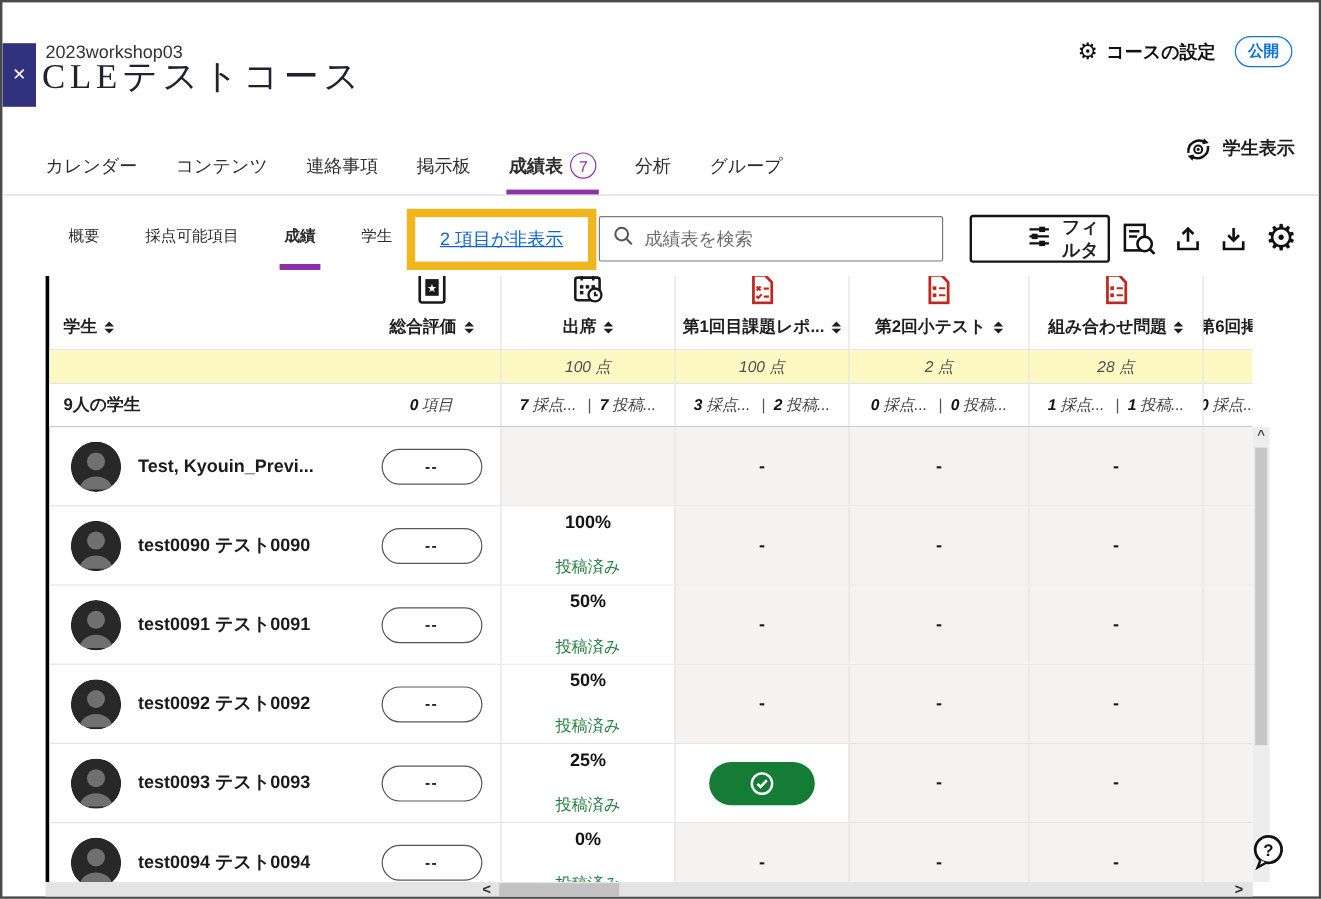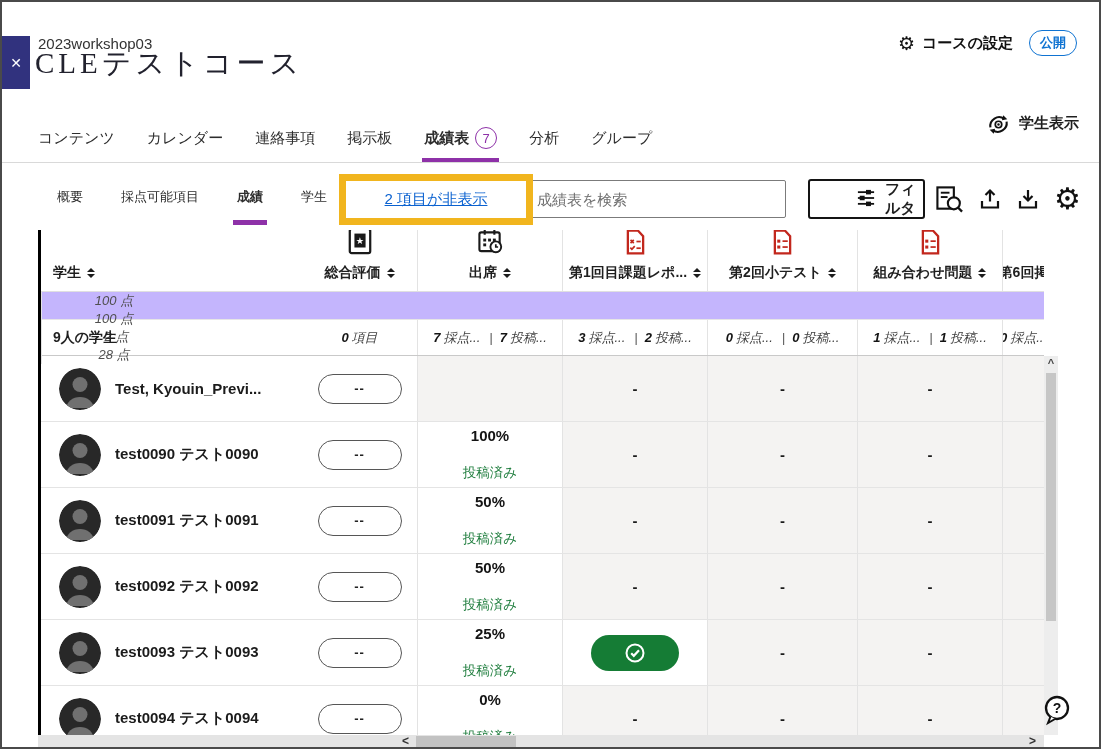--- a/index.html
+++ b/index.html
@@ -34,21 +34,21 @@
   .nav-badge { width:22px; height:22px; border:1.5px solid #8e31a8; color:#8e31a8; border-radius:50%;
     display:flex; align-items:center; justify-content:center; font-size:13px; font-weight:normal; }
   .student-view { position:absolute; right:20px; top:0; height:100%; display:flex; align-items:flex-start; gap:8px;
     font-weight:bold; font-size:15px; cursor:pointer; }
   
   .subnav { position:absolute; left:0; right:0; top:161px; height:67px; }
   .sub-tabs { position:absolute; left:55px; top:0; height:100%; display:flex; gap:38px; }
   .sub-tab { position:relative; display:flex; align-items:center; font-size:13px; color:#2d2d2d; cursor:pointer; }
   .sub-tab.active { font-weight:bold; }
   .sub-tab.active::after { content:""; position:absolute; left:-4px; right:-4px; bottom:5px; height:5px; background:#8e31a8; }
-  .hl-box { position:absolute; left:337px; top:11px; width:194px; height:51px;
+  .hl-box { position:absolute; left:337px; top:11px; width:158px; height:51px;
     border:7px solid #f1b51e; background:#fff; z-index:3; display:flex; align-items:center; justify-content:center; }
   .hidden-link { color:#0b62d0; text-decoration:underline; font-size:15px; cursor:pointer; }
   .search-box { position:absolute; left:497px; top:17px; width:287px; height:38px;
     border:1px solid #7b7b7b; border-radius:2px; display:flex; align-items:center; padding-left:11px; gap:9px; background:#fff; }
   .search-box input { border:none; outline:none; flex:1; font-size:15px; color:#0369a1; background:transparent;
     font-family:"Liberation Sans","DejaVu Sans",sans-serif; }
   .search-box input::placeholder { color:#6e6e6e; opacity:1; }
   .filter-btn { position:absolute; left:806px; top:16px; width:117px; height:40px; border:2px solid #141414;
     border-radius:3px; background:#fff; display:flex; align-items:center; justify-content:center; gap:9px;
     font-weight:bold; font-size:15px; cursor:pointer;padding-left:46px; }
@@ -63,21 +63,21 @@
   .c4 { width:150px; } .c5 { width:145px; } .c6 { flex:1; overflow:hidden; }
   .c2,.c3,.c4,.c5,.c6 { border-left:1px solid #e3e3e3; }
   .thead { height:62px; border-bottom:1px solid #e0e0e0; }
   .th { display:flex; flex-direction:column; align-items:center; justify-content:flex-end; padding-bottom:9px; gap:5px; cursor:pointer; }
   .th.left { align-items:flex-start; padding-left:12px; }
   .hlabel { font-size:14px; font-weight:bold; white-space:nowrap; display:flex; align-items:center; }
   .sort { display:inline-flex; flex-direction:column; gap:2px; margin-left:6px; }
   .sort i { width:0; height:0; border-left:4px solid transparent; border-right:4px solid transparent; }
   .sort .up { border-bottom:4.5px solid #1d1d1d; }
   .sort .dn { border-top:4.5px solid #1d1d1d; }
-  .points-row { height:28px; background:#c4b5fd; border-bottom:1px solid #e6e6e6;flex-direction:column; }
+  .points-row { height:28px; background:#fef9c3; border-bottom:1px solid #e6e6e6; }
   .points-row .td { display:flex; align-items:center; justify-content:center;
     font-style:italic; font-size:13px; color:#4f4f4f; }
   .counts-row { height:36px; background:#fff; border-bottom:1px solid #c9c9c9; }
   .counts-row .td { display:flex; align-items:center; justify-content:center; font-size:13px; white-space:nowrap; }
   .counts-row .c0 { justify-content:flex-start; padding-left:12px; font-weight:bold; font-size:14px; font-style:normal; }
   .stat { font-style:italic; color:#3f3f3f; }
   .stat b { color:#141414; margin-right:3px; }
   .stat .pipe { margin:0 7px 0 9px; color:#555; }
   .row { height:66px; border-bottom:1px solid #e4e4e4; }
   .row .td { display:flex; align-items:center; justify-content:center; }
@@ -117,24 +117,24 @@
   <div class="settings-group">
     <span class="gear-char">⚙</span>
     <span class="settings-label">コースの設定</span>
   </div>
   <span class="publish-pill">公開</span>
 </div>
 
 <div class="navbar">
   <div class="nav-tabs">
     <div class="nav-tab">
+        <span>カレンダー</span>
+      </div>
+    <div class="nav-tab">
         <span>コンテンツ</span>
-      </div>
-    <div class="nav-tab">
-        <span>カレンダー</span>
       </div>
     <div class="nav-tab">
         <span>連絡事項</span>
       </div>
     <div class="nav-tab">
         <span>掲示板</span>
       </div>
     <div class="nav-tab active">
       <span>成績表</span>
       <span class="nav-badge">7</span>

